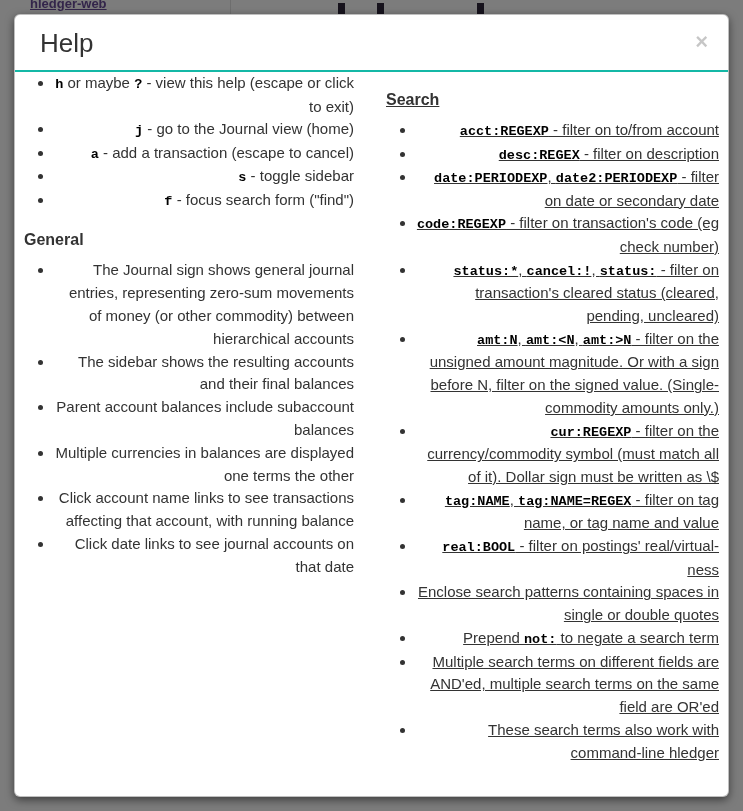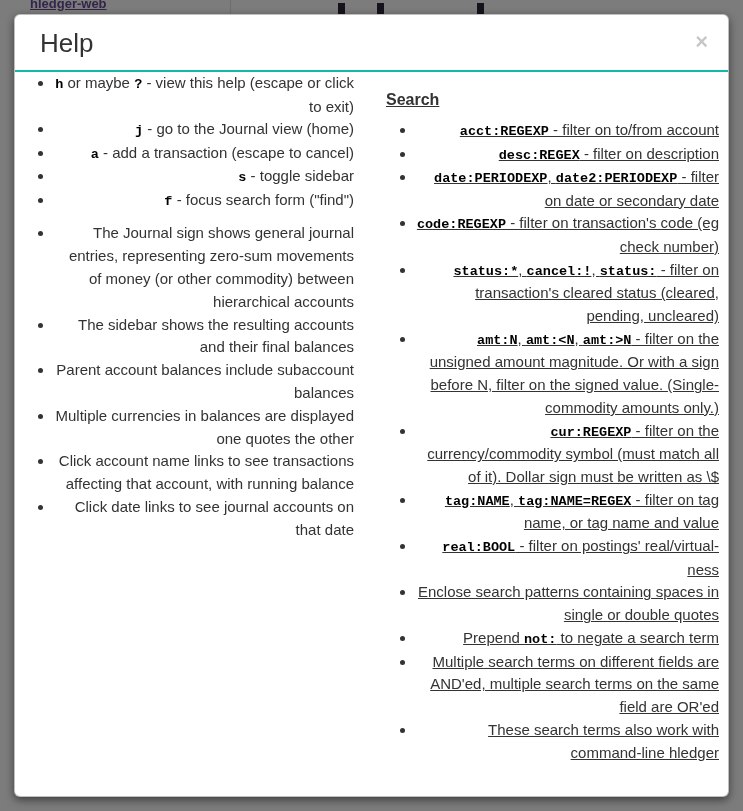--- a/index.html
+++ b/index.html
@@ -119,25 +119,26 @@
   <div class="modal-body">
     <div class="col-left">
       <ul class="help-list">
           <li><code>h</code> or maybe <code>?</code> - view this help (escape or click to exit)</li>
           <li><code>j</code> - go to the Journal view (home)</li>
           <li><code>a</code> - add a transaction (escape to cancel)</li>
           <li><code>s</code> - toggle sidebar</li>
           <li><code>f</code> - focus search form ("find")</li>
         </ul>
 
+      <div class="section-heading">General</div>
       <ul class="help-list">
           <li>The Journal sign shows general journal entries, representing zero-sum movements of money (or other commodity) between hierarchical accounts</li>
           <li>The sidebar shows the resulting accounts and their final balances</li>
           <li>Parent account balances include subaccount balances</li>
-          <li>Multiple currencies in balances are displayed one quotes the other</li>
+          <li>Multiple currencies in balances are displayed one terms the other</li>
           <li>Click account name links to see transactions affecting that account, with running balance</li>
           <li>Click date links to see journal accounts on that date</li>
         </ul>
     </div>
 
     <div class="col-right">
       <div class="section-heading">Search</div>
       <ul class="help-list">
           <li><code>acct:REGEXP</code> - filter on to/from account</li>
           <li><code>desc:REGEX</code> - filter on description</li>

